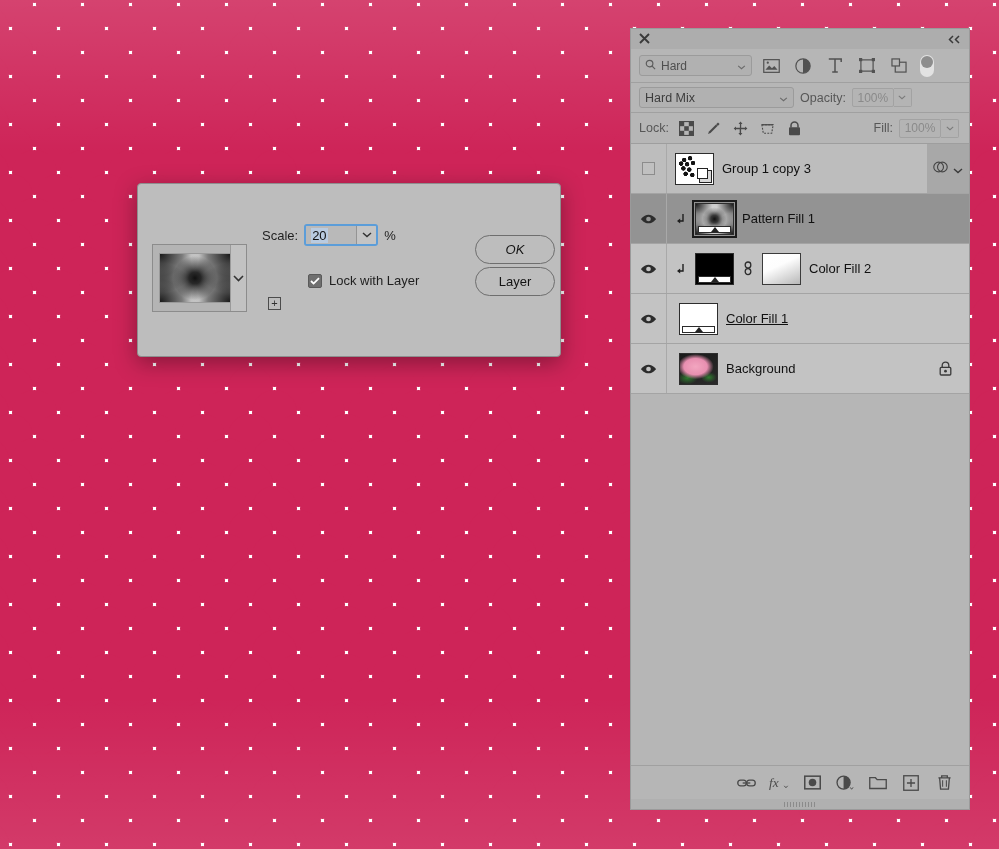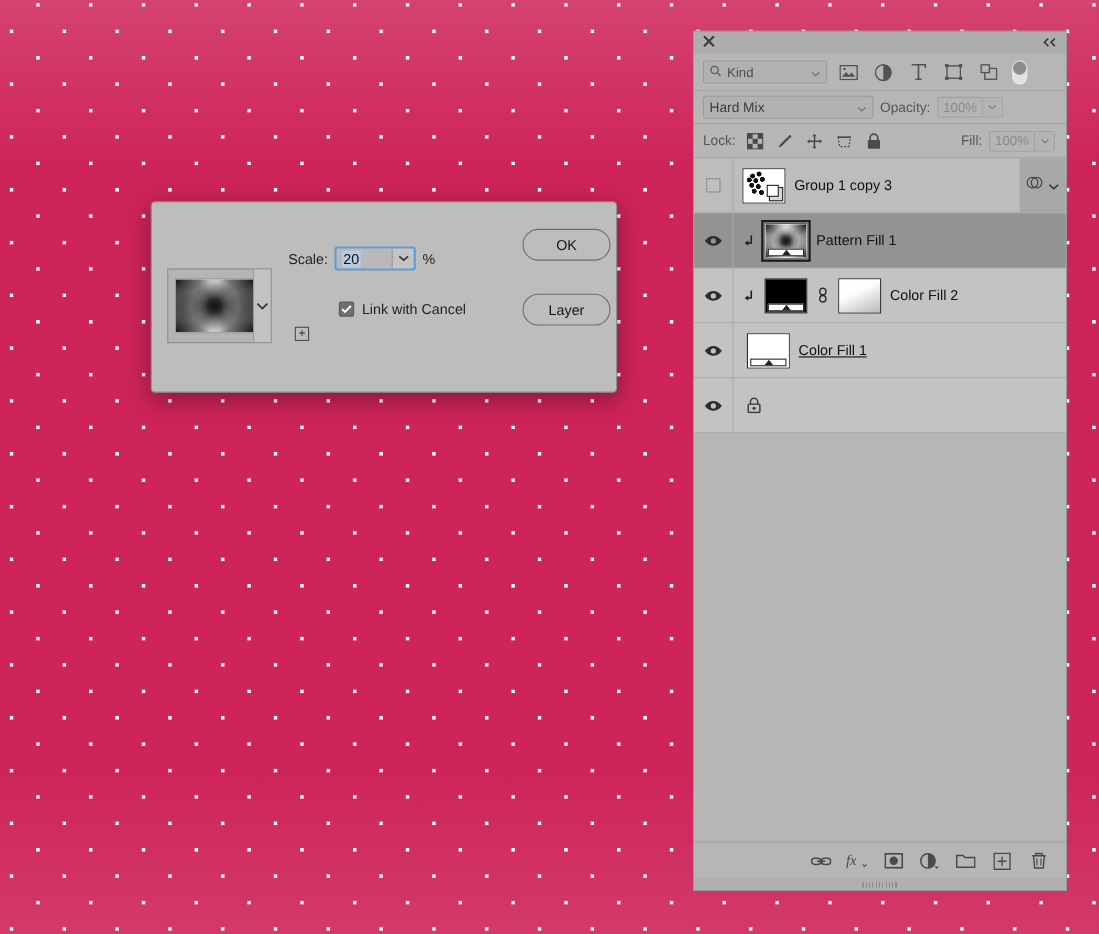--- a/index.html
+++ b/index.html
@@ -156,21 +156,21 @@
   
   .pill {
     position: absolute;
     width: 80px; height: 29px;
     background: #bdbdbd;
     border: 1px solid #6e6e6e;
     border-radius: 15px;
     display: flex; align-items: center; justify-content: center;
     font-size: 13px; color: #141414;
   }
-  #ok-btn { left: 337px; top: 24px; }
+  #ok-btn { left: 337px; top: 51px; font-style: italic; }
   #cancel-btn { left: 337px; top: 83px; }
 
   
   #layers-panel {
     position: absolute;
     left: 630px; top: 28px;
     width: 340px; height: 782px;
     background: #b6b6b6;
     border: 1px solid #9a9a9a;
     display: flex; flex-direction: column;
@@ -1316,21 +1316,21 @@
       </div>
       <div id="scale-pct">%</div>
     </div>
 
     <div id="link-row">
       <div class="chk">
         <svg width="10" height="8" viewBox="0 0 10 8">
               <path d="M1 4l2.6 2.6L9 1.2" stroke="#fff" stroke-width="1.8" fill="none"></path>
             </svg>
       </div>
-      <div id="link-label">Link with Cancel</div>
+      <div id="link-label">Lock with Layer</div>
     </div>
 
 
     <div class="pill" id="ok-btn">OK</div>
     <div class="pill" id="cancel-btn">Layer</div>
   </div>
 </div>
 
 <div id="plus-box">
   <div class="plusbtn">+</div>
@@ -1353,21 +1353,21 @@
 
 
   <div id="filter-row">
     <div id="kind-select">
       <span>
         <svg width="11" height="11" viewBox="0 0 12 12">
               <circle cx="5" cy="5" r="3.6" stroke="#5c5c5c" stroke-width="1.3" fill="none"></circle>
               <path d="M7.8 7.8L11 11" stroke="#5c5c5c" stroke-width="1.3"></path>
             </svg>
       </span>
-      <span class="lbl">Kind</span>
+      <span class="lbl">Hard</span>
       <span>
         <svg width="9" height="5" viewBox="0 0 10 6">
               <path d="M1 1l4 3.5L9 1" stroke="#6a6a6a" stroke-width="1.3" fill="none"></path>
             </svg>
       </span>
     </div>
     <div class="filter-icon">
       <svg width="17" height="14" viewBox="0 0 18 15">
             <rect x="0.7" y="0.7" width="16.6" height="13.6" stroke="#525252" stroke-width="1.3" fill="none"></rect>
             <path d="M2.5 11.5l4-4.5 3 3 2.5-2.5 3.5 4z" fill="#525252"></path>
@@ -1570,20 +1570,26 @@
       <div class="right-cell"></div>
     </div>
 
     <div class="layer-row">
       <div class="eye-cell">
         <svg width="17" height="12" viewBox="0 0 18 12">
               <path d="M1 6s3-4.6 8-4.6S17 6 17 6s-3 4.6-8 4.6S1 6 1 6z" fill="#2c2c2c"></path>
               <circle cx="9" cy="6" r="2.5" fill="#c3c3c3"></circle>
             </svg>
       </div>
+      <div class="layer-content">
+        <div class="thumb" style="margin-left:4px">
+          <div class="art-flower"></div>
+        </div>
+        <div class="layer-name">Background</div>
+      </div>
       <div class="right-cell">
         <svg width="13" height="15" viewBox="0 0 13 15">
               <path d="M3.2 6.6V4.4a3.3 3.3 0 016.6 0v2.2" stroke="#3a3a3a" stroke-width="1.3" fill="none"></path>
               <rect x="1.2" y="6.4" width="10.6" height="7.6" rx="1" stroke="#3a3a3a" stroke-width="1.3" fill="none"></rect>
               <circle cx="6.5" cy="10.2" r="1.4" fill="#3a3a3a"></circle>
             </svg>
       </div>
     </div>
 
   </div>

